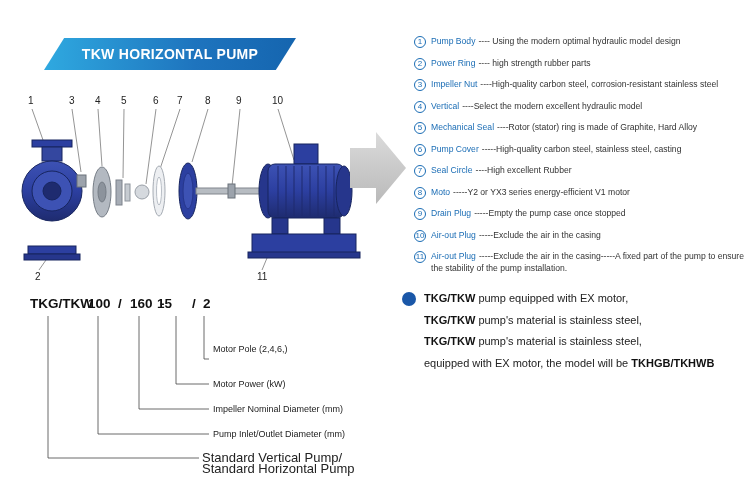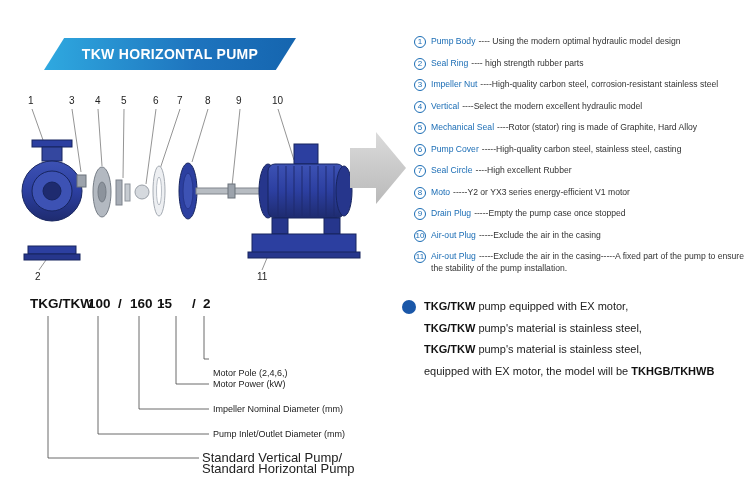--- a/index.html
+++ b/index.html
@@ -40,21 +40,21 @@
 
   
   .model { position:absolute; left:28px; top:296px; width:370px; height:200px; }
   .model-lines { position:absolute; left:0; top:0; }
   .code-row { position:absolute; left:2px; top:0; height:16px; }
   .code-seg { position:absolute; top:0; font-weight:bold; font-size:13.5px; color:#111; white-space:nowrap; }
   .callout { position:absolute; font-size:9px; color:#222; white-space:nowrap; }
   .callout-2l { position:absolute; font-size:13px; color:#222; line-height:11px; white-space:nowrap; }
 
   
-  .notes { position:absolute; left:424px; top:296px; width:330px; }
+  .notes { position:absolute; left:424px; top:288px; width:330px; }
   .notes-bullet { position:absolute; left:-22px; top:4px; width:14px; height:14px; border-radius:50%; background:#1A57A8; }
   .note-line { font-size:11px; line-height:21.5px; color:#222; }
   .note-line b { font-weight:bold; color:#111; }
 </style>
 </head>
 <body>
 
 <div class="page">
 
   <div class="banner">
@@ -161,21 +161,21 @@
     <polygon points="0,20 26,20 26,4 56,40 26,76 26,60 0,60" fill="url(#agrad)"></polygon>
   </svg>
 
   <div class="parts-list">
     <div class="part-row">
       <span class="cnum">1</span>
       <span class="ptext"><span class="pname">Pump Body</span><span class="pdesc">---- Using the modern optimal hydraulic model design</span></span>
     </div>
     <div class="part-row">
       <span class="cnum">2</span>
-      <span class="ptext"><span class="pname">Seal Ring</span><span class="pdesc">---- high strength rubber parts</span></span>
+      <span class="ptext"><span class="pname">Power Ring</span><span class="pdesc">---- high strength rubber parts</span></span>
     </div>
     <div class="part-row">
       <span class="cnum">3</span>
       <span class="ptext"><span class="pname">Impeller Nut</span><span class="pdesc">----High-quality carbon steel, corrosion-resistant stainless steel</span></span>
     </div>
     <div class="part-row">
       <span class="cnum">4</span>
       <span class="ptext"><span class="pname">Vertical</span><span class="pdesc">----Select the modern excellent hydraulic model</span></span>
     </div>
     <div class="part-row">
@@ -221,21 +221,21 @@
     <div class="code-row">
       <span class="code-seg" style="left:0">TKG/TKW</span>
       <span class="code-seg" style="left:58px">100</span>
       <span class="code-seg" style="left:88px">/</span>
       <span class="code-seg" style="left:100px">160</span>
       <span class="code-seg" style="left:130px">-</span>
       <span class="code-seg" style="left:127px">15</span>
       <span class="code-seg" style="left:162px">/</span>
       <span class="code-seg" style="left:173px">2</span>
     </div>
-    <div class="callout" style="left:185px; top:72px">Motor Pole (2,4,6,)</div>
+    <div class="callout" style="left:185px; top:48px">Motor Pole (2,4,6,)</div>
     <div class="callout" style="left:185px; top:83px">Motor Power  (kW)</div>
     <div class="callout" style="left:185px; top:108px">Impeller Nominal Diameter (mm)</div>
     <div class="callout" style="left:185px; top:133px">Pump Inlet/Outlet Diameter (mm)</div>
     <div class="callout-2l" style="left:174px; top:156px">
       <div>Standard Vertical Pump/</div>
       <div>Standard  Horizontal Pump</div>
     </div>
   </div>
 
   <div class="notes">

